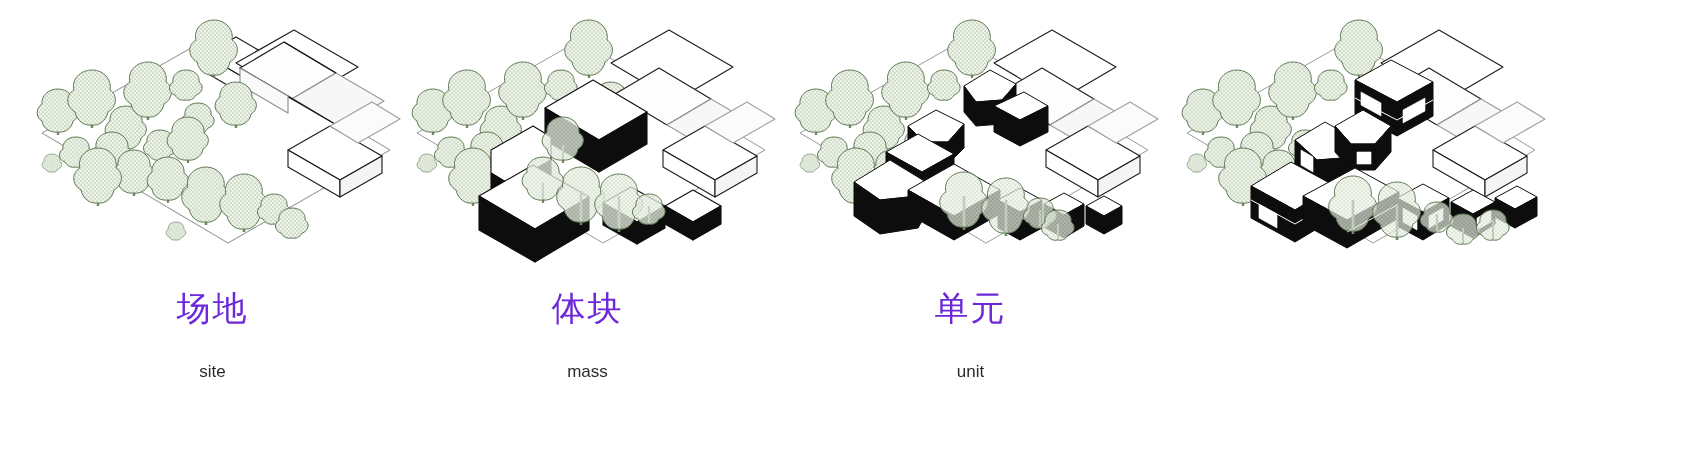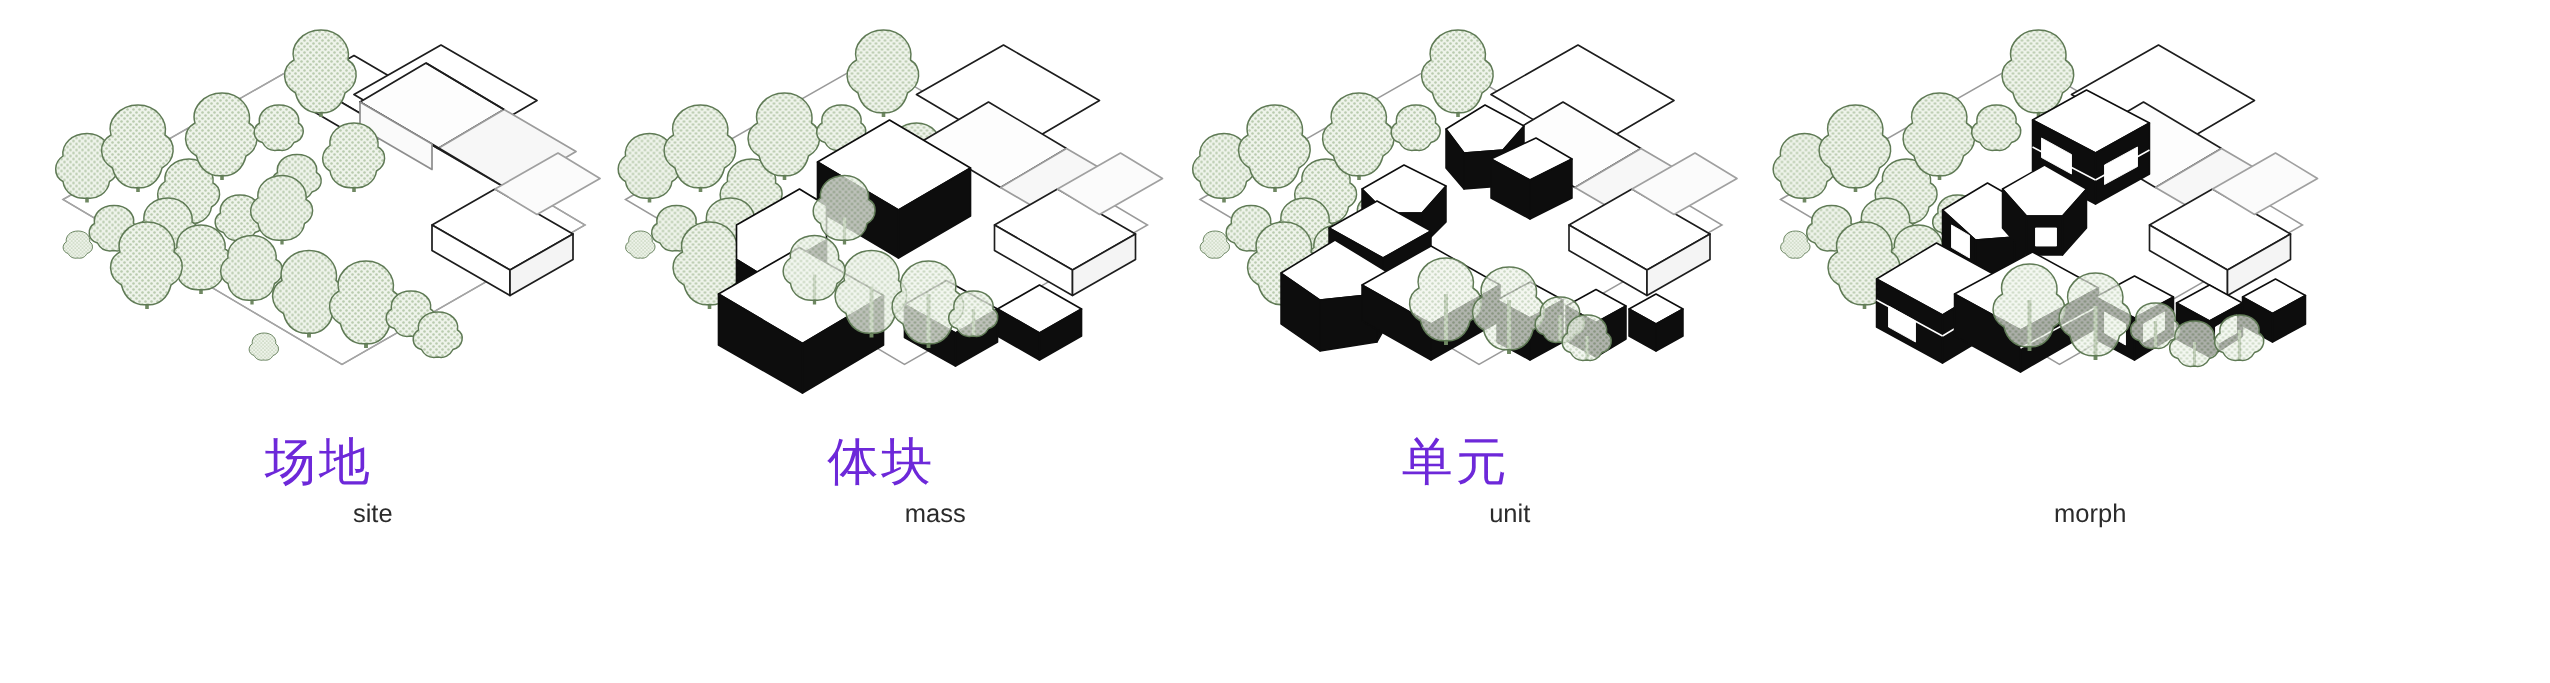--- a/index.html
+++ b/index.html
@@ -46,26 +46,25 @@
   }
   .caption-cn {
     top: 293px;
     font-size: 34px;
     line-height: 30px;
     color: #6d28d9;
     letter-spacing: 2px;
     font-family: "DejaVu Sans", "Liberation Sans", sans-serif;
   }
   .caption-en {
-    top: 332px;
+    top: 361px;
     font-size: 17px;
     line-height: 22px;
     color: #2b2b2b;
     font-family: "Liberation Sans", sans-serif;
-    margin-left: 36px;
   }
 </style>
 </head>
 <body>
 
 <div id="board">
 
   <div class="panel" style="left:0px;">
     <div class="panel-art">
       <svg viewBox="0 0 425 300" xmlns="http://www.w3.org/2000/svg">
@@ -624,16 +623,15 @@
               <line x1="0" y1="0" x2="0" y2="-16" stroke="#6f8862" stroke-width="2"></line>
               <use href="#treeC"></use>
             </g>
           <g transform="translate(348,240)">
               <line x1="0" y1="0" x2="0" y2="-20" stroke="#6f8862" stroke-width="2.2"></line>
               <use href="#treeC"></use>
             </g>
         </g>
       </svg>
     </div>
-    <div class="caption caption-en">morph</div>
   </div>
 
 </div>
 
 </body></html>

